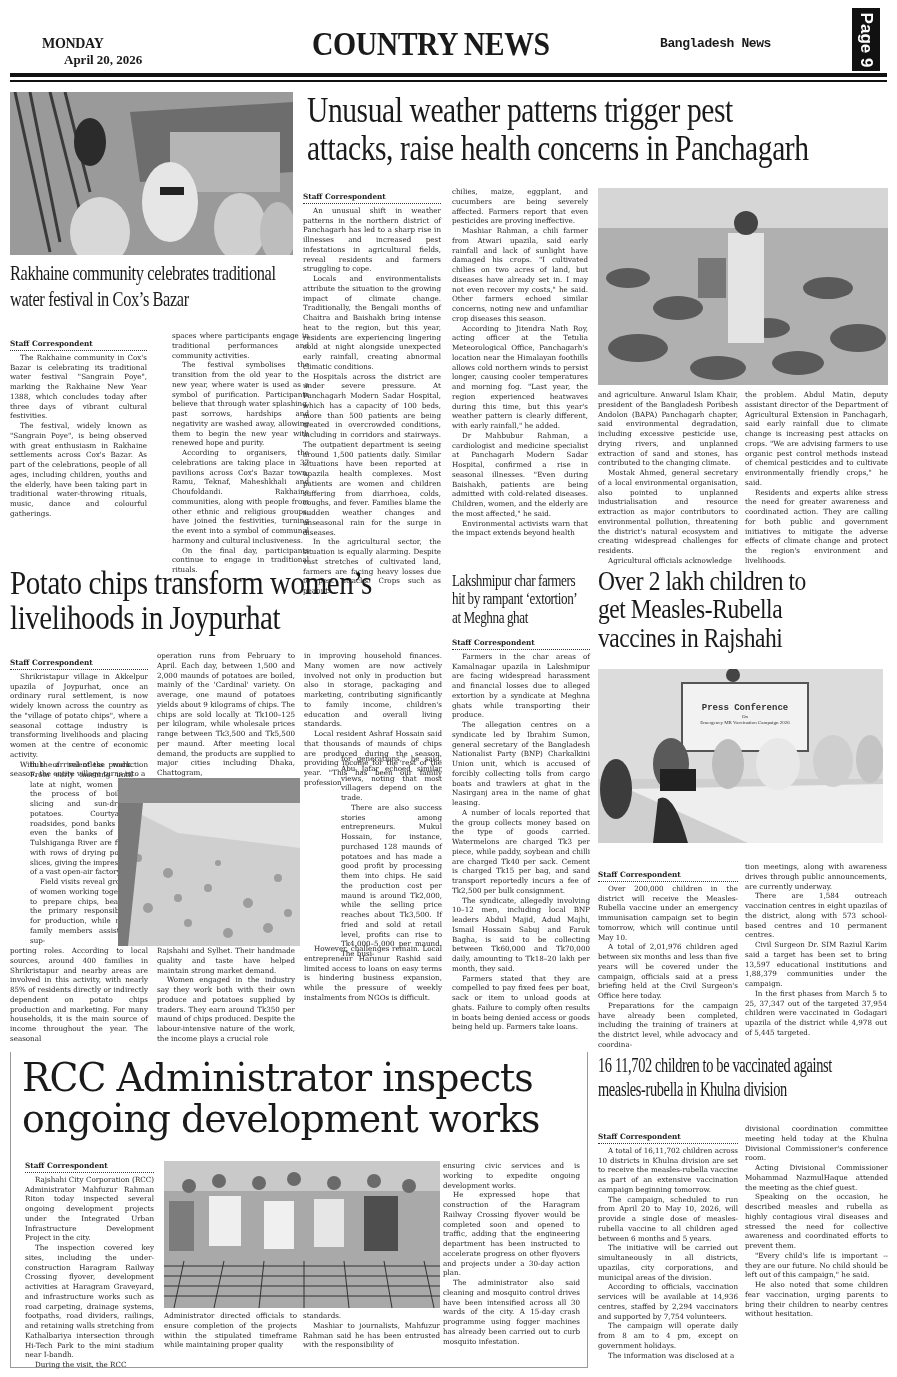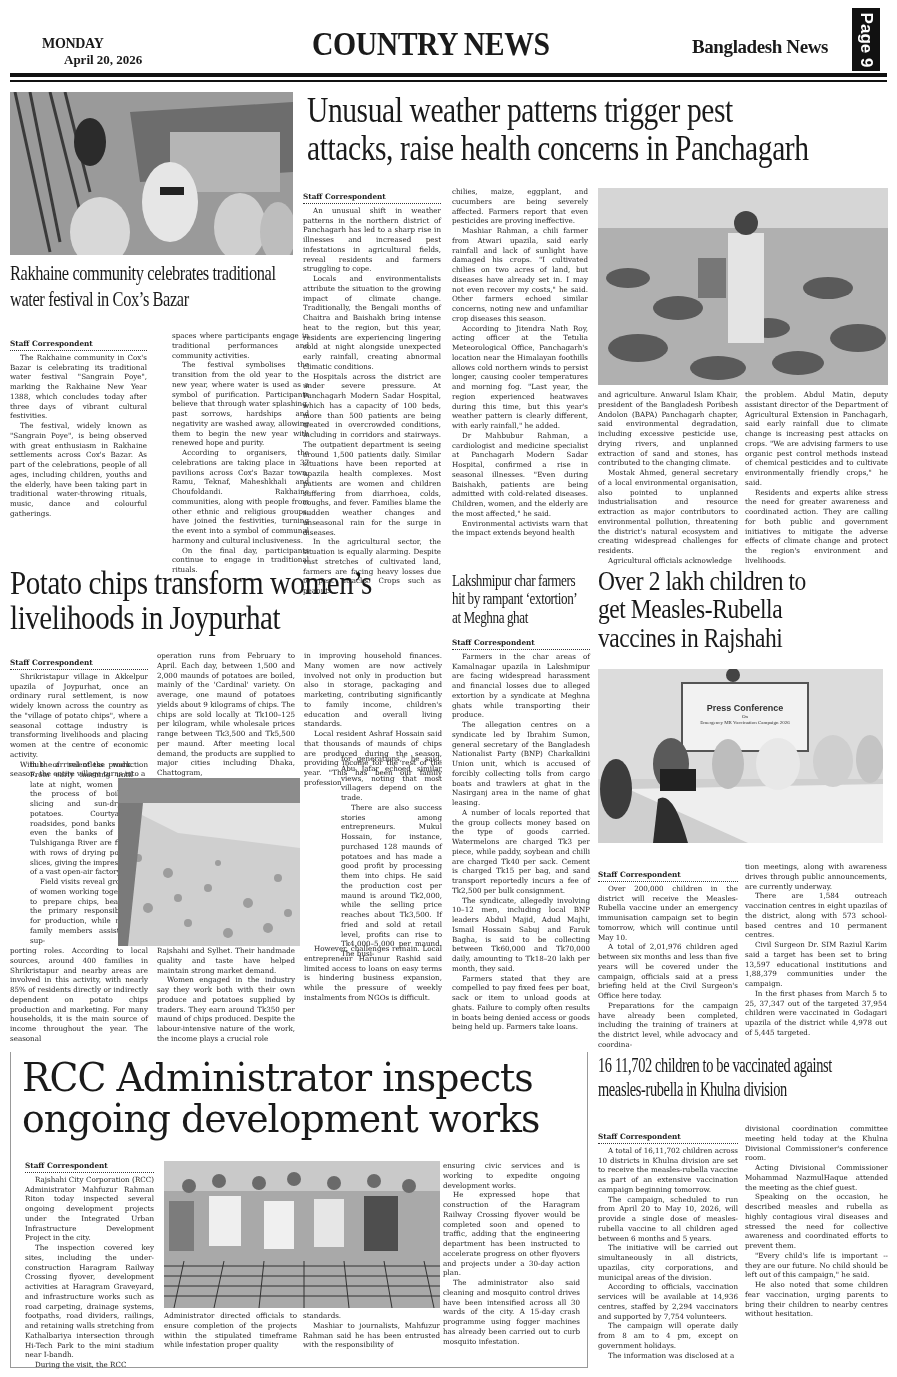--- a/index.html
+++ b/index.html
@@ -1,21 +1,21 @@
 <!DOCTYPE html>
 <html><head>
 <meta charset="utf-8">
 <style>
   * { box-sizing: border-box; margin: 0; padding: 0; }
   body { width: 897px; height: 1377px; background: #fff; color: #1a1a1a; font-family: "DejaVu Serif", serif; position: relative; overflow: hidden; }
   .abs { position: absolute; }
   .masthead-day { left: 42px; top: 36px; font-family: "Liberation Serif", serif; font-weight: bold; font-size: 14px; letter-spacing: -0.3px; }
   .masthead-date { left: 64px; top: 52px; font-family: "Liberation Serif", serif; font-weight: bold; font-size: 13px; }
   .masthead-title { left: 312px; top: 26px; font-family: "Liberation Serif", serif; font-weight: bold; font-size: 33px; letter-spacing: -0.5px; transform: scaleX(0.9); transform-origin: left; }
-  .masthead-brand { left: 692px; top: 36px; font-family: Liberation Serif, serif; font-weight: bold; font-size: 19px; letter-spacing: -0.4px; }
+  .masthead-brand { left: 660px; top: 36px; font-family: Liberation Mono, monospace; font-weight: bold; font-size: 13px; letter-spacing: -0.4px; }
   .page-tab { left: 852px; top: 8px; width: 28px; height: 63px; background: #111; color: #fff; font-family: "Liberation Sans", sans-serif; font-weight: bold; font-size: 17px; display: flex; align-items: center; justify-content: center; }
   .page-tab span { transform: rotate(90deg); white-space: nowrap; }
   .rule-thick { left: 10px; top: 73px; width: 877px; height: 4px; background: #111; }
   .rule-thin { left: 10px; top: 80px; width: 877px; height: 2px; background: #111; }
 
   .photo { background: #8a8a8a; overflow: hidden; }
   .photo svg { width: 100%; height: 100%; display: block; }
 
   .headline { font-family: "Liberation Serif", serif; color: #1a1a1a; line-height: 1.05; letter-spacing: -0.5px; }
   .byline { font-family: "DejaVu Serif", serif; font-weight: bold; font-size: 7.3px; border-bottom: 1px dotted #333; padding-bottom: 1px; margin-bottom: 2px; }
@@ -204,21 +204,21 @@
     <polygon points="30,120 285,115 285,174 150,174" fill="#eeeeee"></polygon>
     <ellipse cx="18" cy="120" rx="16" ry="30" fill="#3c3c3c"></ellipse>
     <ellipse cx="73" cy="95" rx="18" ry="26" fill="#5a5a5a"></ellipse>
     <rect x="62" y="100" width="36" height="22" fill="#222"></rect>
     <ellipse cx="130" cy="95" rx="16" ry="25" fill="#bdbdbd"></ellipse>
     <ellipse cx="180" cy="95" rx="22" ry="26" fill="#e8e8e8"></ellipse>
     <ellipse cx="235" cy="92" rx="20" ry="26" fill="#cfcfcf"></ellipse>
     <ellipse cx="272" cy="90" rx="14" ry="24" fill="#c4c4c4"></ellipse>
     <path d="M60,130 Q75,120 90,174 L55,174 Z" fill="#2e2e2e"></path>
   </svg>
-  <div class="abs" style="left:84px;top:34px;width:126px;text-align:center;font-family:Liberation Sans, sans-serif;font-weight:bold;font-size:9px;color:#333;">Press Conference</div>
+  <div class="abs" style="left:84px;top:34px;width:126px;text-align:center;font-family:Liberation Mono, monospace;font-weight:bold;font-size:9px;color:#333;">Press Conference</div>
   <div class="abs" style="left:84px;top:45px;width:126px;text-align:center;font-family:'Liberation Serif',serif;font-size:5px;color:#333;">On</div>
   <div class="abs" style="left:84px;top:51px;width:126px;text-align:center;font-family:'Liberation Serif',serif;font-size:5px;color:#333;">Emergency MR Vaccination Campaign 2026</div>
 </div>
 <div class="abs col" style="left:598px;top:870px;width:140px;">
   <div class="byline">Staff Correspondent</div>
   <p>Over 200,000 children in the district will receive the Measles-Rubella vaccine under an emergency immunisation campaign set to begin tomorrow, which will continue until May 10.</p>
   <p>A total of 2,01,976 children aged between six months and less than five years will be covered under the campaign, officials said at a press briefing held at the Civil Surgeon's Office here today.</p>
   <p>Preparations for the campaign have already been completed, including the training of trainers at the district level, while advocacy and coordina-</p>
 </div>
 <div class="abs col" style="left:745px;top:862px;width:142px;">
@@ -266,21 +266,21 @@
         <circle cx="245" cy="25" r="7"></circle>
       </g>
     <rect x="45" y="35" width="32" height="50" fill="#efefef"></rect>
     <rect x="100" y="40" width="30" height="48" fill="#f0f0f0"></rect>
     <rect x="150" y="38" width="30" height="48" fill="#e6e6e6"></rect>
     <rect x="200" y="35" width="34" height="55" fill="#4e4e4e"></rect>
     <rect x="5" y="40" width="25" height="50" fill="#7c7c7c"></rect>
   </svg>
 </div>
 <div class="abs col" style="left:164px;top:1311px;width:133px;">
-  <p class="noind">Administrator directed officials to ensure completion of the projects within the stipulated timeframe while infestation proper quality</p>
+  <p class="noind">Administrator directed officials to ensure completion of the projects within the stipulated timeframe while maintaining proper quality</p>
 </div>
 <div class="abs col" style="left:303px;top:1311px;width:137px;">
   <p class="noind">standards.</p>
   <p>Mashiar to journalists, Mahfuzur Rahman said he has been entrusted with the responsibility of</p>
 </div>
 <div class="abs col" style="left:443px;top:1161px;width:137px;">
   <p class="noind">ensuring civic services and is working to expedite ongoing development works.</p>
   <p>He expressed hope that construction of the Haragram Railway Crossing flyover would be completed soon and opened to traffic, adding that the engineering department has been instructed to accelerate progress on other flyovers and projects under a 30-day action plan.</p>
   <p>The administrator also said cleaning and mosquito control drives have been intensified across all 30 wards of the city. A 15-day crash programme using fogger machines has already been carried out to curb mosquito infestation.</p>
 </div>

